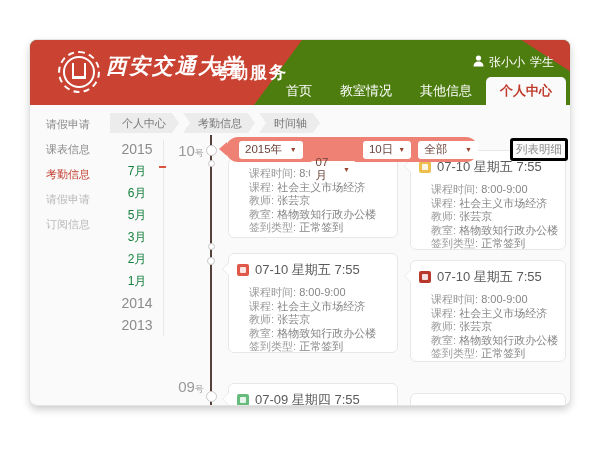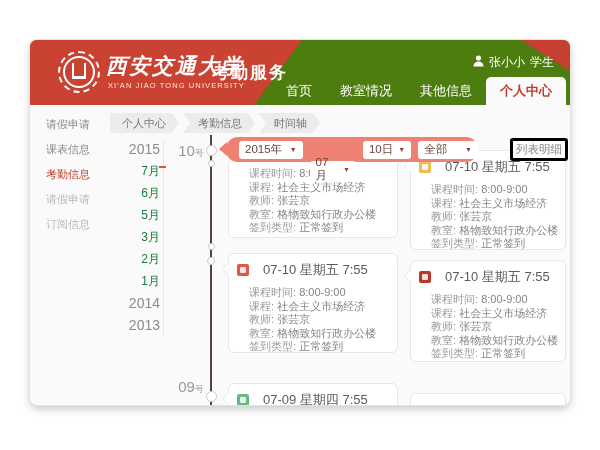--- a/index.html
+++ b/index.html
@@ -38,21 +38,21 @@
   .side-item.muted { color:#b9b9b9; }
 
   
   .crumbs { position:absolute; left:80px; top:73px; display:flex; }
   .crumb { background:#ececec; color:#777; font-size:11px; line-height:20px;
            padding:0 13px 0 15px; margin-right:4px; position:relative;
            clip-path:polygon(0 0, calc(100% - 7px) 0, 100% 50%, calc(100% - 7px) 100%, 0 100%, 7px 50%); }
   .crumb.first { clip-path:polygon(0 0, calc(100% - 7px) 0, 100% 50%, calc(100% - 7px) 100%, 0 100%); padding-left:12px; }
 
   
-  .mini { position:absolute; left:84px; top:98px; width:46px; text-align:right; }
+  .mini { position:absolute; left:84px; top:98px; width:46px; text-align:center; }
   .mini div { line-height:22px; color:#15803d; cursor:pointer; }
   .mini .year { font-size:14px; color:#8c8c8c; }
   .mini .month { font-size:12px; }
   .mini-track { position:absolute; left:133px; top:100px; width:1px; height:196px; background:#e8e8e8; }
   .month-tick { position:absolute; left:129px; top:126px; width:7px; height:2px; background:#d9533f; }
 
   
   .tl-line { position:absolute; left:180px; top:95px; width:2px; height:270px; background:#55403a; }
   .dot { position:absolute; background:#fff; border:1px solid #c8c8c8; border-radius:50%; z-index:3; }
   .dot.d1 { left:176px; top:105px; width:11px; height:11px; }
@@ -64,21 +64,21 @@
   .day .num { font-size:15px; }
   .day .suf { font-size:9px; }
   .day.day1 { top:102px; } .day.day2 { top:338px; }
 
   
   .card { position:absolute; background:#fff; border:1px solid #e7e7e7; border-radius:6px; z-index:2; }
   .card .tip { position:absolute; left:-6px; top:9px; width:0; height:0;
                border-top:6px solid transparent; border-bottom:6px solid transparent; border-right:6px solid #fff; }
   .card .tipb { position:absolute; left:-7px; top:8px; width:0; height:0;
                border-top:7px solid transparent; border-bottom:7px solid transparent; border-right:7px solid #e7e7e7; }
-  .card-hd { display:flex; align-items:center; gap:14px; padding:7px 8px 3px 8px; }
+  .card-hd { display:flex; align-items:center; gap:6px; padding:7px 8px 3px 8px; }
   .card-hd .ttl { font-size:13px; color:#5a5a5a; }
   .stamp { width:12px; height:12px; border-radius:2px; position:relative; flex:0 0 12px; }
   .stamp i { position:absolute; left:3px; top:3px; width:6px; height:6px; background:rgba(255,255,255,.85); border-radius:1px; }
   .flds { padding:4px 6px 6px 20px; }
   .fld { font-size:11px; line-height:13.5px; white-space:nowrap; }
   .fld .lb { color:#9a9a9a; } .fld .vl { color:#858585; }
   .c-l1 { left:198px; top:118px; width:170px; height:80px; }
   .c-l1 .flds { padding-top:8px; }
   .c-r1 { left:380px; top:110px; width:156px; height:100px; }
   .c-l2 { left:198px; top:213px; width:170px; height:100px; }
@@ -109,21 +109,20 @@
 
     <div class="hdr">
       <div class="hdr-band"></div>
       <div class="hdr-corner"></div>
       <div class="logo">
         <div class="ring"></div>
           <div class="inner"></div>
           <div class="lamp"></div>
       </div>
       <div class="title-cn">西安交通大学</div>
-      <div class="title-en">XI'AN JIAO TONG UNIVERSITY</div>
       <div class="app-name">考勤服务</div>
       <div class="user">
         <span class="picon">
           <svg width="11" height="12" viewBox="0 0 11 12">
               <circle cx="5.5" cy="3" r="2.6" fill="#fff"></circle>
               <path d="M0.5 11.5 C0.5 8 3 6.6 5.5 6.6 C8 6.6 10.5 8 10.5 11.5 Z" fill="#fff"></path>
             </svg>
         </span>
         <span>张小小</span>
         <span>学生</span>

